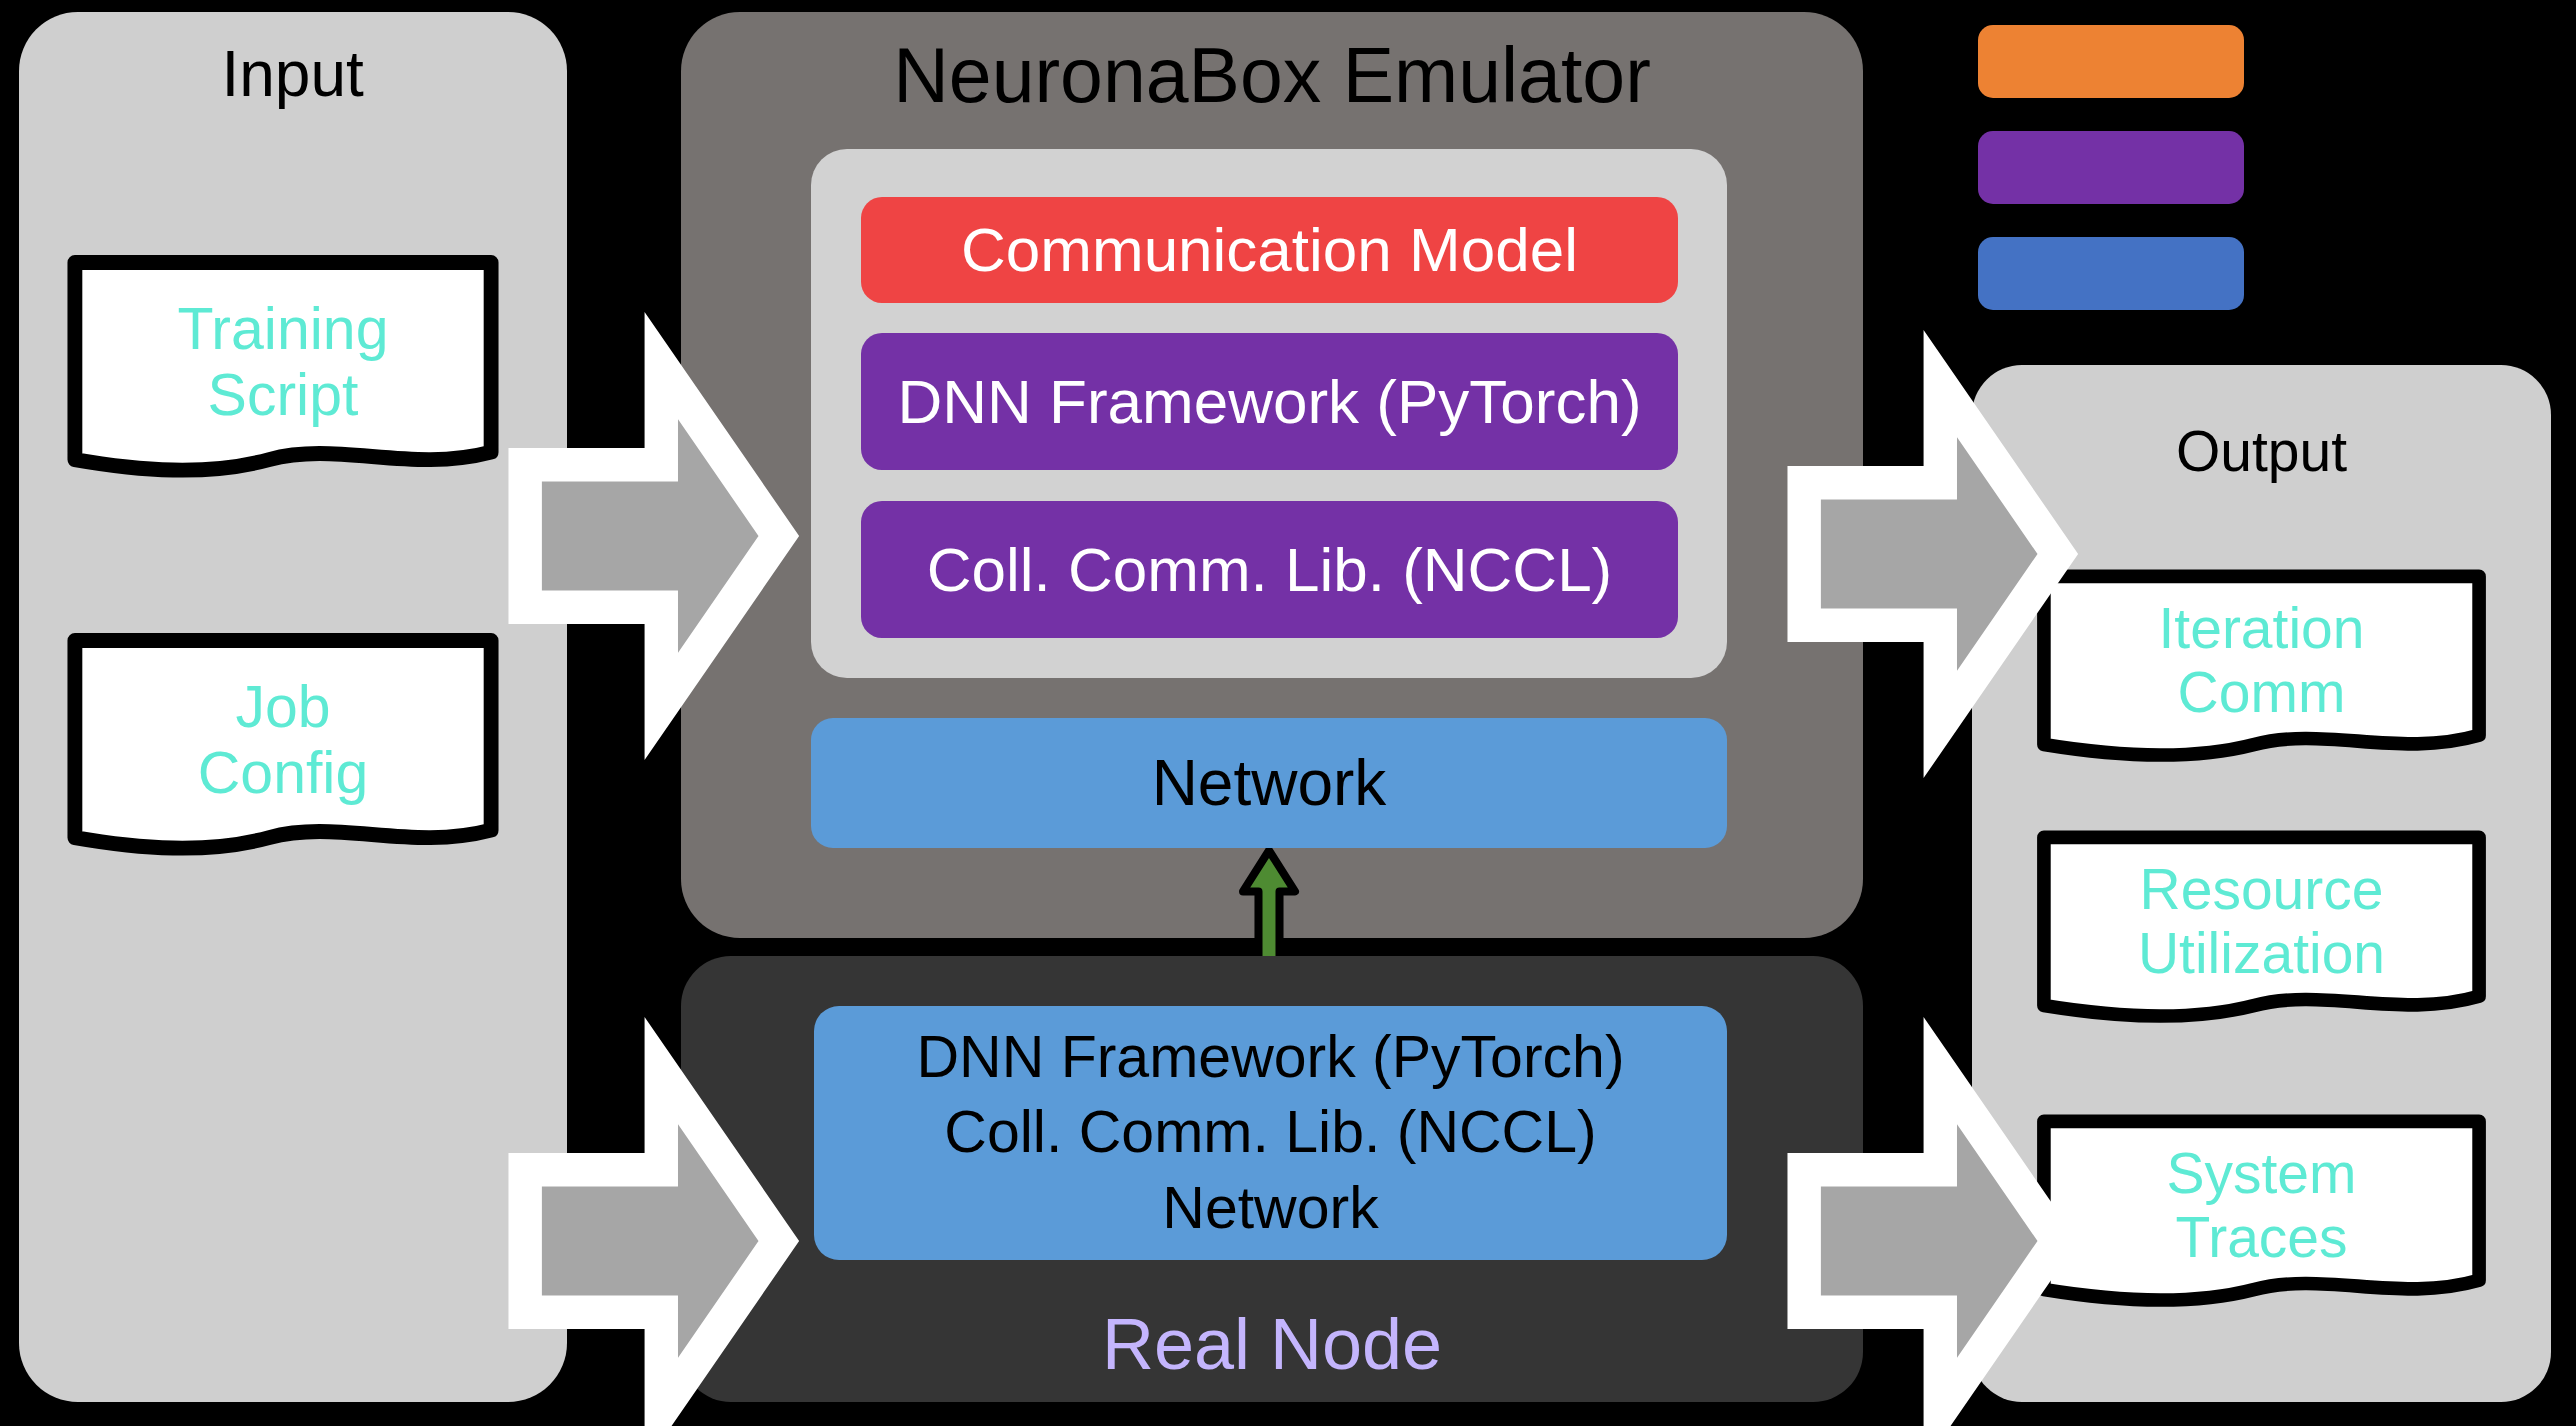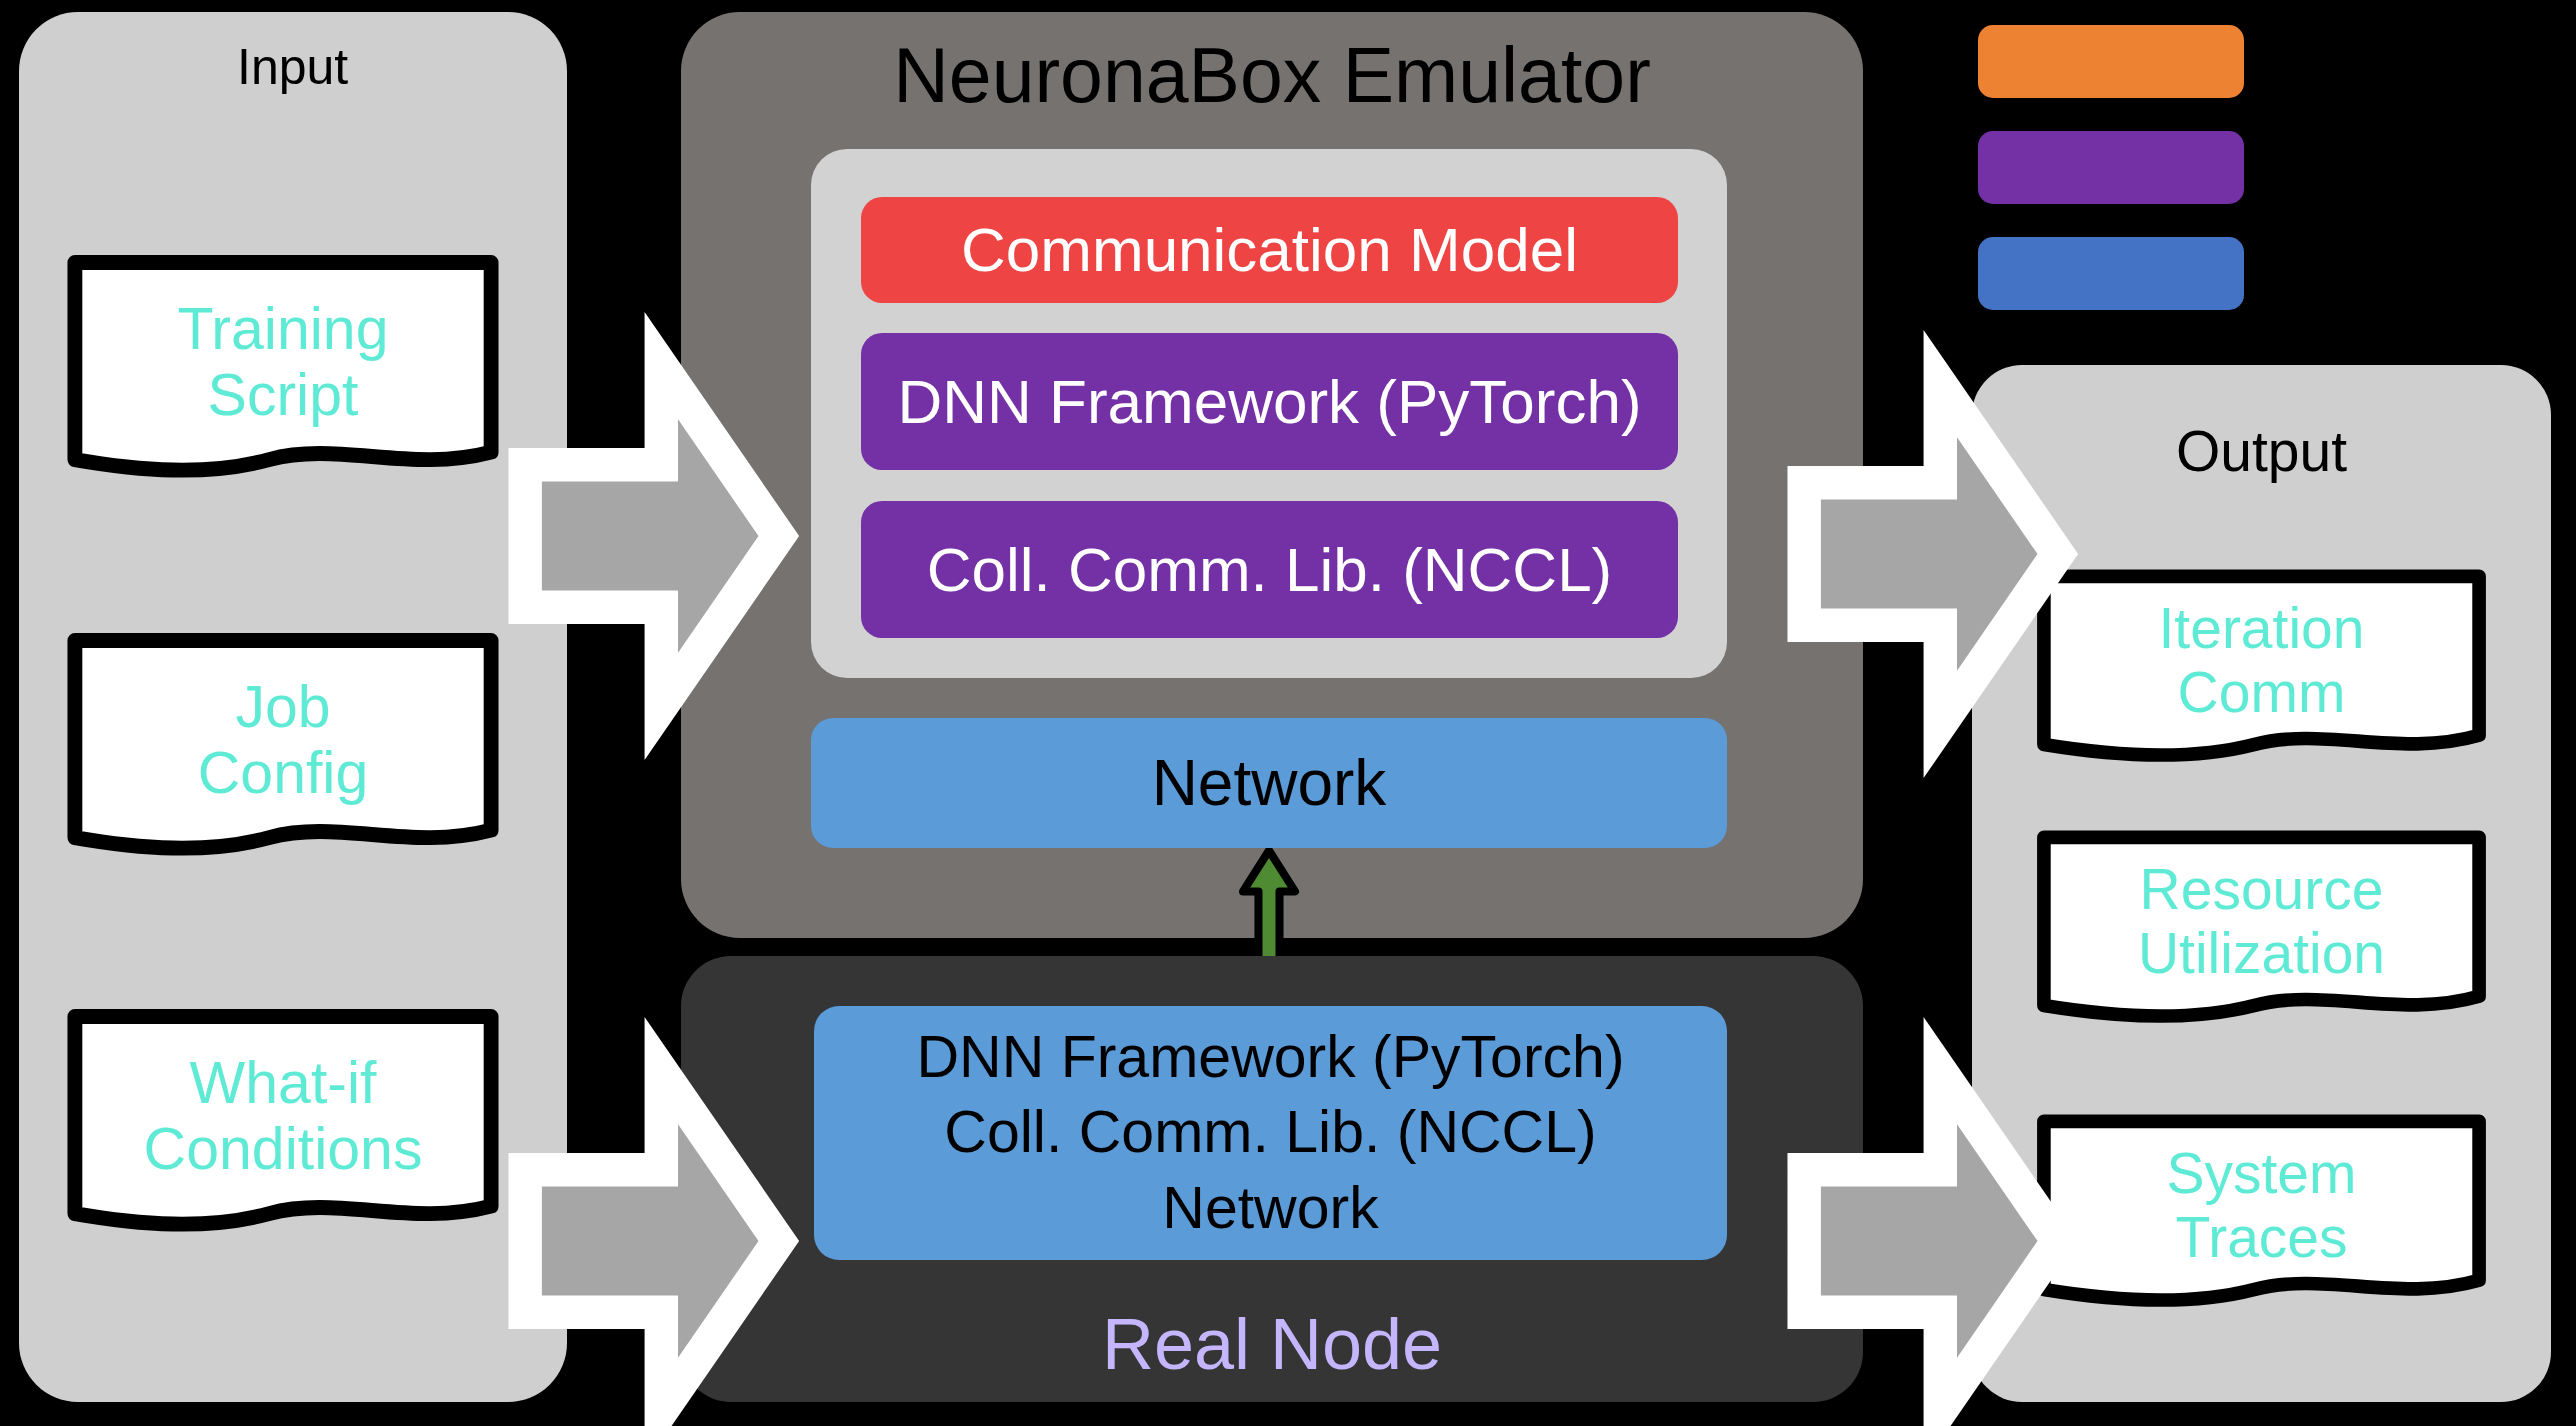--- a/index.html
+++ b/index.html
@@ -14,21 +14,21 @@
                   background:#CFCFCF; border-radius:59px;}
   .panel-emulator{left:681px;top:12.4px; width:1182px; height:926px;
                   background:#767270; border-radius:59px;}
   .panel-realnode{left:681px;top:956px;width:1182px;height:446px;
                   background:#353535; border-radius:50px;}
   .panel-output  {left:1972px;top:365px; width:579px;  height:1037px;
                   background:#CFCFCF; border-radius:50px;}
 
   .panel-title{position:absolute;width:100%;text-align:center;
                font-weight:400;line-height:1;white-space:nowrap;}
-  .title-input   {top:30px;  font-size:50px; color:#000;}
+  .title-input   {top:30px;  font-size:64px; color:#000;}
   .title-output  {top:50px;  font-size:57px; color:#000;margin-top:8px;}
   .title-emulator{top:25px;  font-size:77px; color:#000000;}
   .title-realnode{bottom:22px;font-size:72px;color:#c4b5fd;}
 
   
   .doc{position:absolute;}
   .doc svg{display:block;width:100%;height:100%;}
   .doc .doc-label{position:absolute;left:0;right:0;top:0;bottom:14%;
       display:flex;flex-direction:column;align-items:center;justify-content:center;
       font-size:59px;line-height:1.12;color:#5eead4;text-align:center;}
@@ -106,29 +106,20 @@
   <div class="doc doc-jobconfig">
     <svg viewBox="0 0 705 400" preserveAspectRatio="none">
       <path d="M16 12 L689 12 L689 318 C560 352 440 300 330 330 C230 357 120 348 16 330 Z" fill="#FFFFFF" stroke="#000000" stroke-width="24" stroke-linejoin="round"></path>
     </svg>
     <div class="doc-label">
       <span>Job</span>
       <span>Config</span>
     </div>
   </div>
 
-  <div class="doc doc-whatif">
-    <svg viewBox="0 0 705 400" preserveAspectRatio="none">
-      <path d="M16 12 L689 12 L689 318 C560 352 440 300 330 330 C230 357 120 348 16 330 Z" fill="#FFFFFF" stroke="#000000" stroke-width="24" stroke-linejoin="round"></path>
-    </svg>
-    <div class="doc-label">
-      <span>What-if</span>
-      <span>Conditions</span>
-    </div>
-  </div>
 
   <div class="panel panel-emulator">
     <div class="panel-title title-emulator">NeuronaBox Emulator</div>
   </div>
 
   <div class="inner-stack">
     <div class="layer layer-comm">
       <span>Communication Model</span>
     </div>
     <div class="layer layer-dnn">

